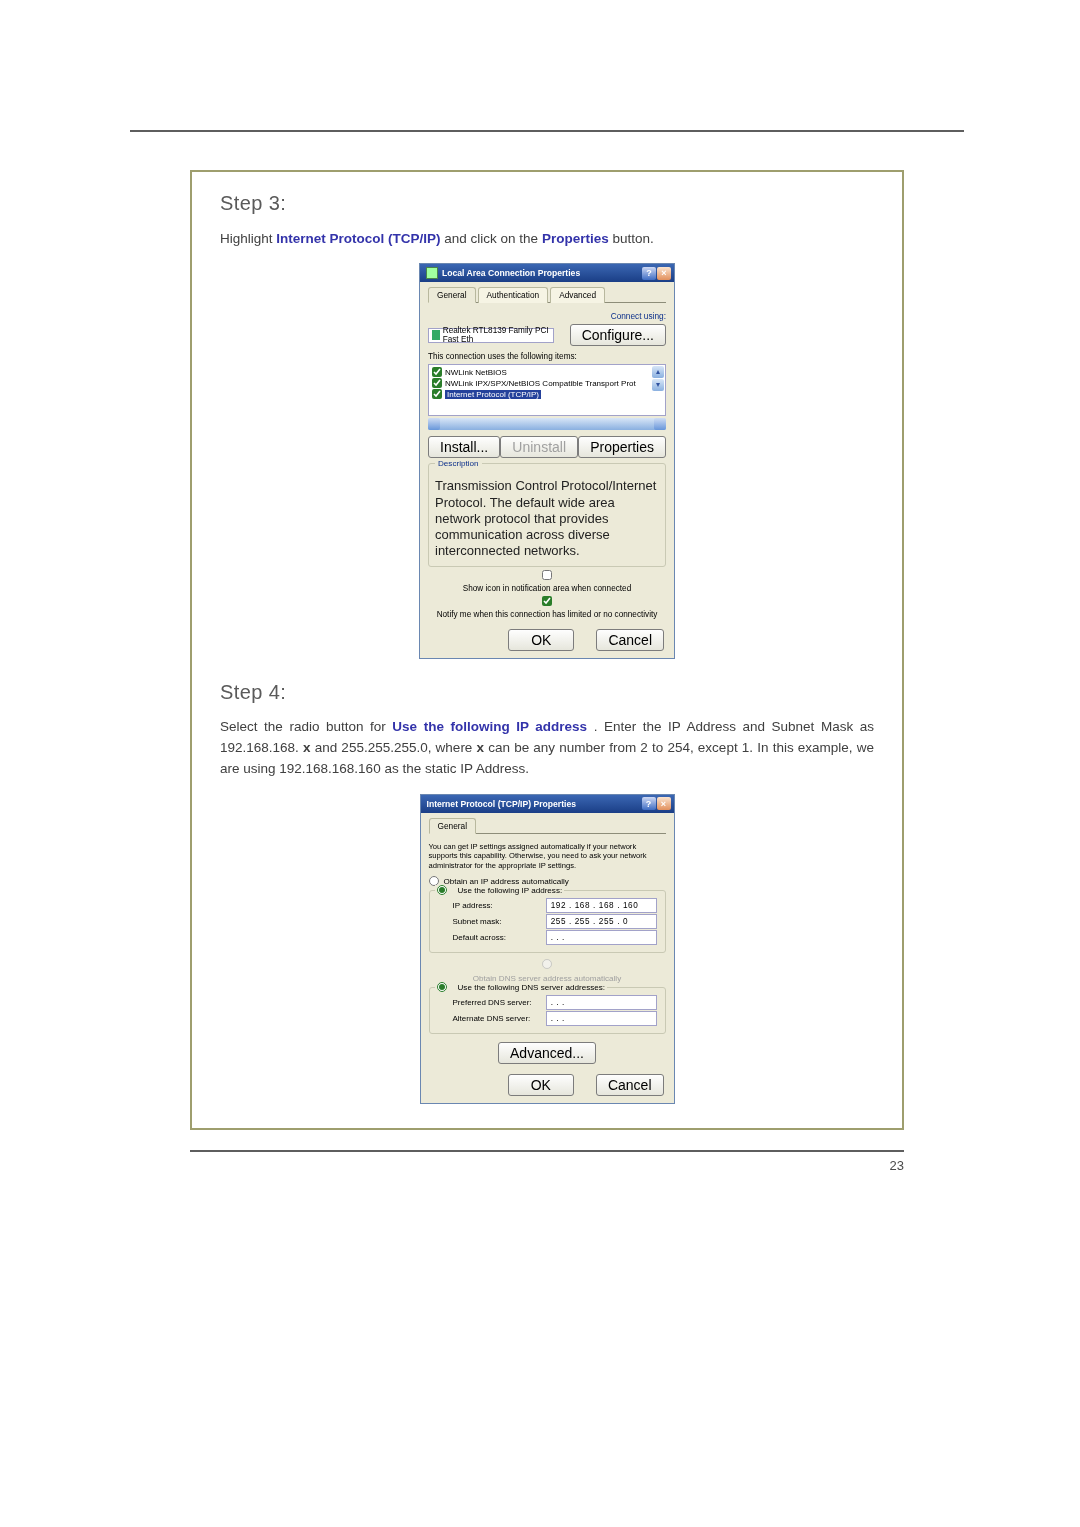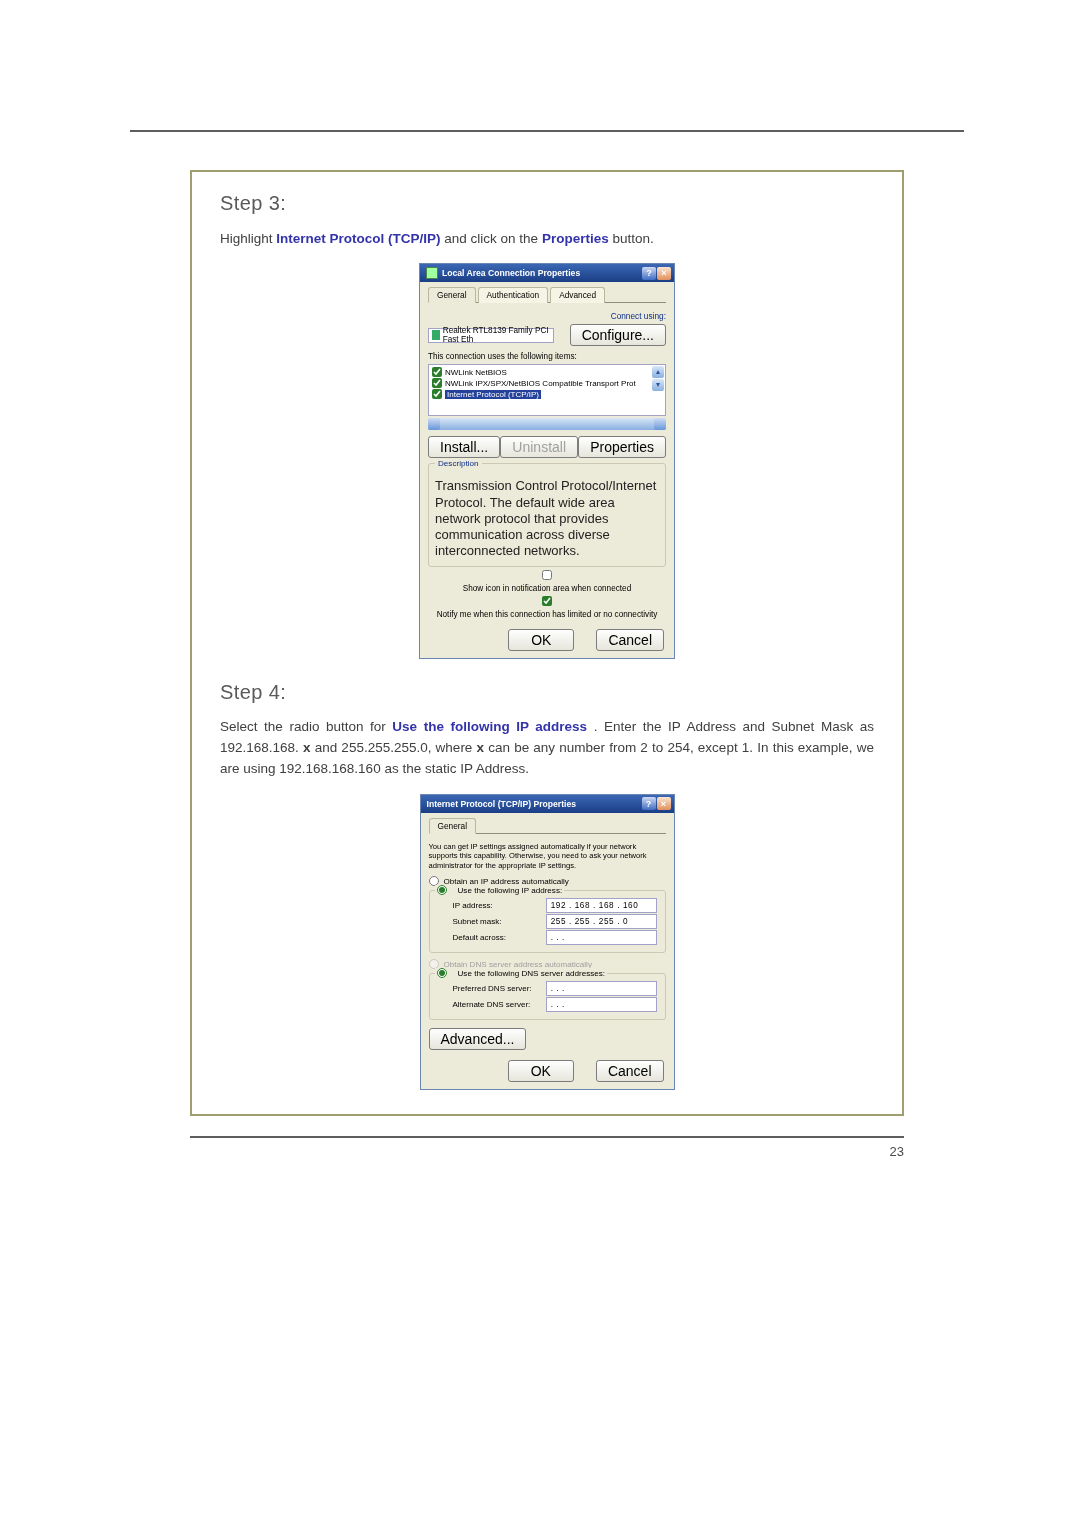--- a/index.html
+++ b/index.html
@@ -184,21 +184,21 @@
     border:1px solid #a2a2c9; background:#fff; padding:0 4px;
     font-size: 8.2px; letter-spacing: 0.6px;
   }
   .inner-panel {
     border:1px solid #c9c9b4;
     border-radius:3px;
     padding:3px 5px 4px;
     margin-top:4px;
   }
   .intro-text { font-size:7.6px; line-height:1.25; margin:2px 0 6px; }
-  .adv-row { display:flex; justify-content:flex-start; margin-top:8px; }
+  .adv-row { display:flex; justify-content:center; margin-top:8px; }
 
   .footer-area {
     width: 714px;
     margin: 20px auto 0;
     text-align: right;
     border-top: 2px solid #5e5e5e;
     padding-top: 6px;
     font-size: 13px;
     color:#4a4a4a;
   }
@@ -341,21 +341,21 @@
                 <span class="lbl">Subnet mask:</span>
                 <div class="ip-box">255 . 255 . 255 .   0</div>
               </div>
             <div class="ip-row">
                 <span class="lbl">Default across:</span>
                 <div class="ip-box">    .     .     .    </div>
               </div>
           </div>
         </div>
 
-        <div class="radio-line" style="margin-top:6px;color:#a0a0a0;">
+        <div class="radio-line" style="margin-top:6px;color:#a0a0a0;flex-direction:column;">
             <input type="radio" name="dns" disabled="" style="">
             <span>Obtain DNS server address automatically</span>
           </div>
 
         <div class="inner-panel">
           <div class="radio-line" style="margin-top:-9px;">
               <span style="background:#ecead8;padding:0 2px;display:flex;align-items:center;gap:11px;">
                 <input type="radio" name="dns" checked="" style="">
                 <span>Use the following DNS server addresses:</span>
               </span>

